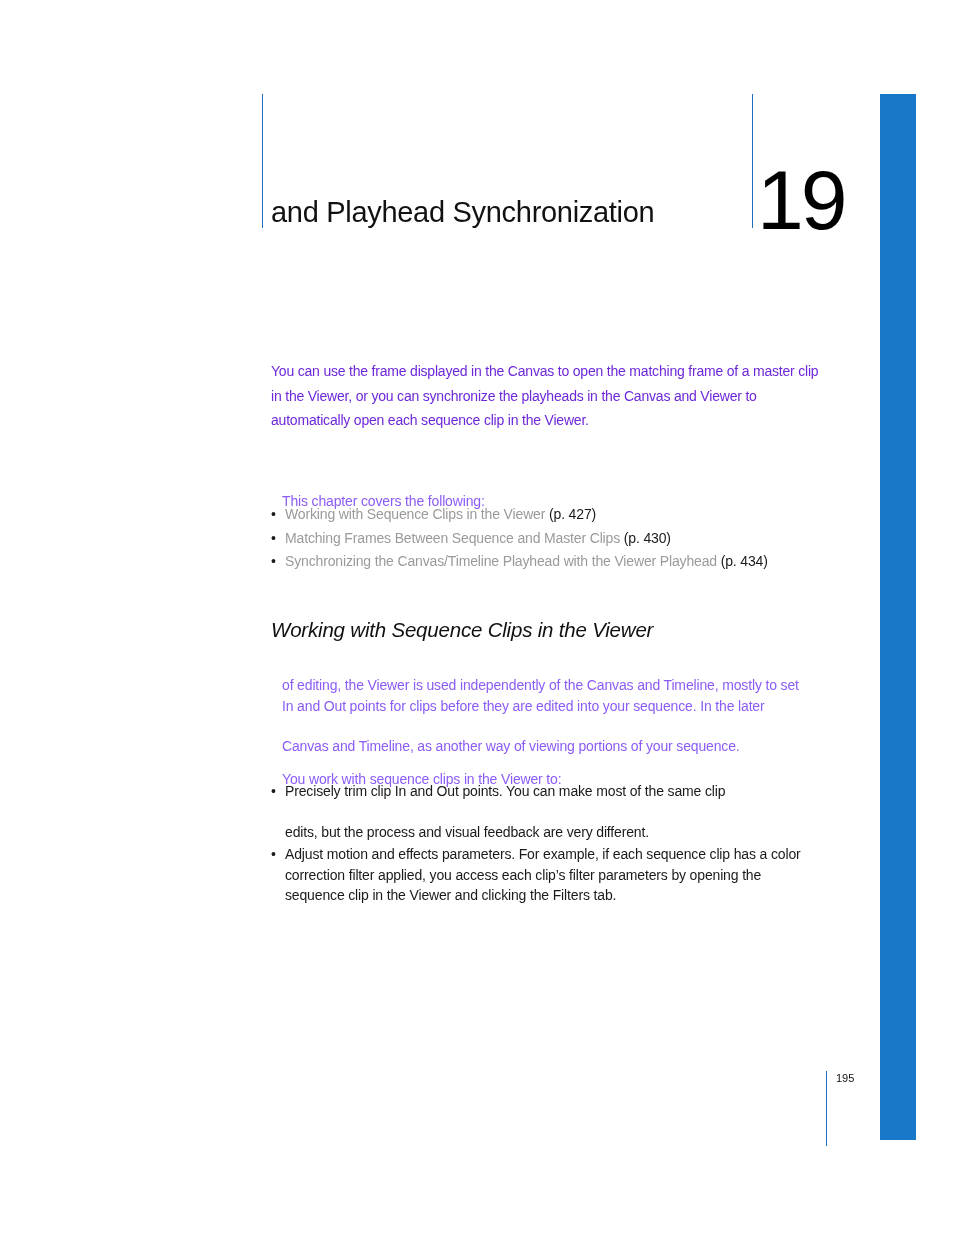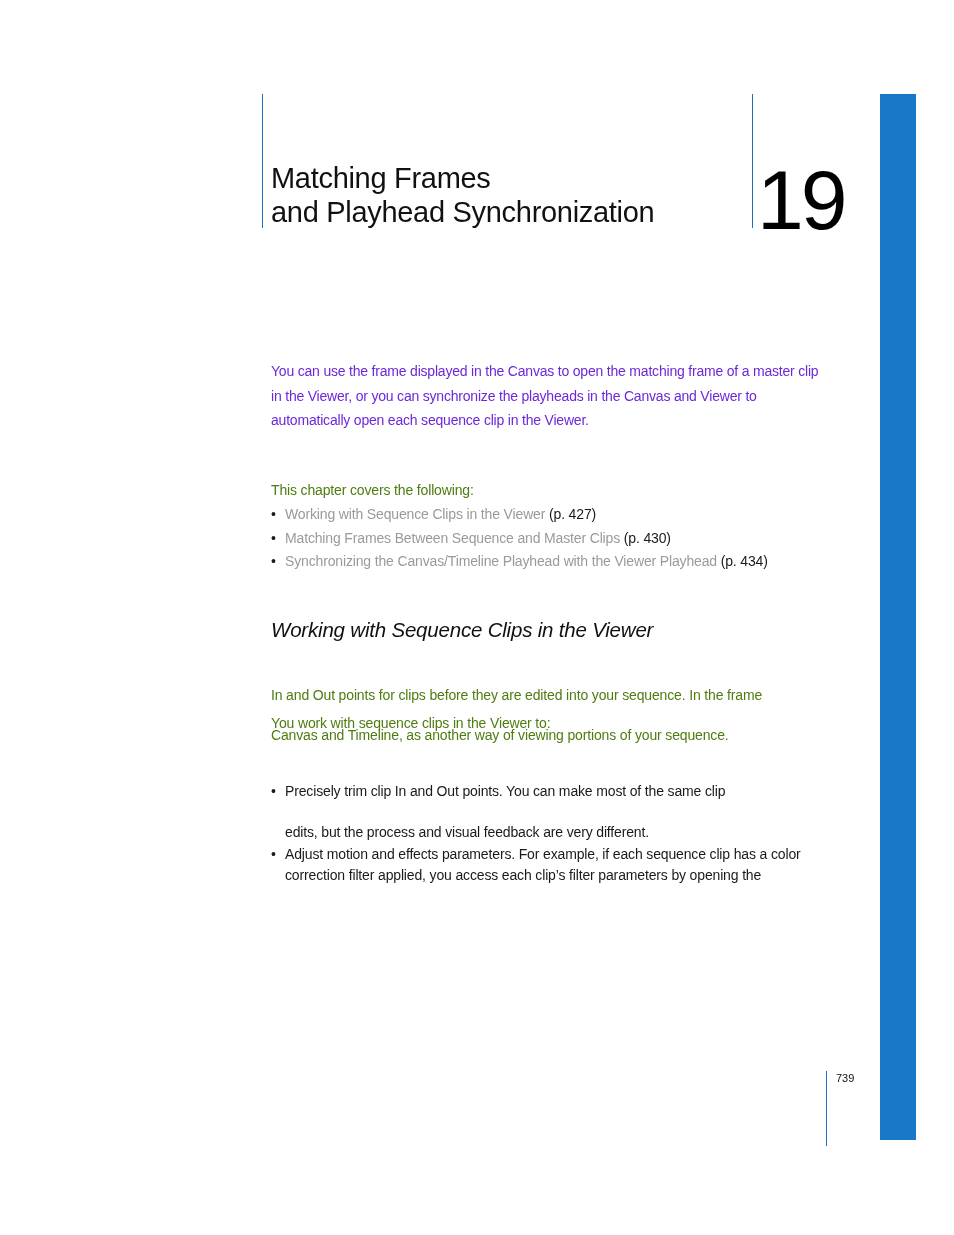--- a/index.html
+++ b/index.html
@@ -6,40 +6,40 @@
   body { width:954px; height:1235px; position:relative; overflow:hidden;
          font-family:"Liberation Sans", "DejaVu Sans", sans-serif; color:#1a1a1a; }
   .vline { position:absolute; width:1px; background:#1f6fbf; }
   .side-bar { position:absolute; left:880px; top:94px; width:36px; height:1046px; background:#1877c9; }
   .title { position:absolute; left:271px; top:161px; font-size:29px; line-height:34px; color:#111;
            letter-spacing:-0.3px; margin:0; font-weight:normal; }
   .chapnum { position:absolute; left:757px; top:152px; font-size:84px; line-height:96px; color:#000;
              letter-spacing:-3px; }
   .intro { position:absolute; left:271px; top:359px; width:560px; font-size:14px; line-height:24.7px;
            color:#6d28d9; margin:0; letter-spacing:-0.2px; }
-  .p { position:absolute; left:271px; font-size:14px; line-height:20.3px; margin:0; color:#4d7c0f; letter-spacing:-0.15px; }
+  .p { position:absolute; left:271px; font-size:14px; line-height:20.3px; margin:11px; color:#8b5cf6; letter-spacing:-0.15px; }
   .toc { position:absolute; left:271px; top:503px; margin:0; padding:0; list-style:none; font-size:14px; }
   .toc li { height:23.5px; line-height:23.5px; position:relative; padding-left:14px; white-space:nowrap; letter-spacing:-0.15px; }
   .bullet { position:absolute; left:0; top:0; color:#1a1a1a; }
   .toc .link { color:#9a9a9a; }
   .h2 { position:absolute; left:271px; top:617px; font-size:20.5px; line-height:26px; font-style:italic;
         margin:0; font-weight:normal; color:#111; letter-spacing:-0.2px; }
   .blist { position:absolute; left:271px; width:560px; margin:0; padding:0; list-style:none; font-size:14px; line-height:20.3px; }
   .blist li { position:relative; padding-left:14px; margin-bottom:2.5px; letter-spacing:-0.15px; }
   .pagenum { position:absolute; left:836px; top:1072px; font-size:11px; color:#111; }
 </style>
 </head>
 <body>
 
 <div class="vline" style="left:262px; top:94px; height:134px;"></div>
 <div class="vline" style="left:752px; top:94px; height:134px;"></div>
 <div class="side-bar"></div>
 
 <h1 class="title">
-  <span>Matching Frames</span><br>
+  <br>
   <span>and Playhead Synchronization</span>
 </h1>
 <div class="chapnum">19</div>
 
 <p class="intro">You can use the frame displayed in the Canvas to open the matching frame of a master clip in the Viewer, or you can synchronize the playheads in the Canvas and Viewer to automatically open each sequence clip in the Viewer.</p>
 
 <p class="p" style="top:480px;">This chapter covers the following:</p>
 
 <ul class="toc">
   <li>
@@ -53,36 +53,37 @@
   <li>
     <span class="bullet">•</span>
     <span class="link">Synchronizing the Canvas/Timeline Playhead with the Viewer Playhead</span><span> (p. 434)</span>
   </li>
 </ul>
 
 <h2 class="h2">Working with Sequence Clips in the Viewer</h2>
 
 <p class="p" style="top:644px;">
   <br>
-  <br>
-  <span>In and Out points for clips before they are edited into your sequence. In the frame</span><br>
+  <span>of editing, the Viewer is used independently of the Canvas and Timeline, mostly to set</span><br>
+  <span>In and Out points for clips before they are edited into your sequence. In the later</span><br>
   <br>
   <span>Canvas and Timeline, as another way of viewing portions of your sequence.</span>
 </p>
 
-<p class="p" style="top:713px;">You work with sequence clips in the Viewer to:</p>
+<p class="p" style="top:758px;">You work with sequence clips in the Viewer to:</p>
 
 <ul class="blist" style="top:781px;">
   <li>
     <span class="bullet">•</span>
     <span>Precisely trim clip In and Out points. You can make most of the same clip</span><br>
     <br>
     <span>edits, but the process and visual feedback are very different.</span>
   </li>
   <li>
     <span class="bullet">•</span>
     <span>Adjust motion and effects parameters. For example, if each sequence clip has a color</span><br>
     <span>correction filter applied, you access each clip’s filter parameters by opening the</span><br>
+    <span>sequence clip in the Viewer and clicking the Filters tab.</span>
   </li>
 </ul>
 
 <div class="vline" style="left:826px; top:1071px; height:75px;"></div>
-<div class="pagenum">739</div>
+<div class="pagenum">195</div>
 
 </body></html>

